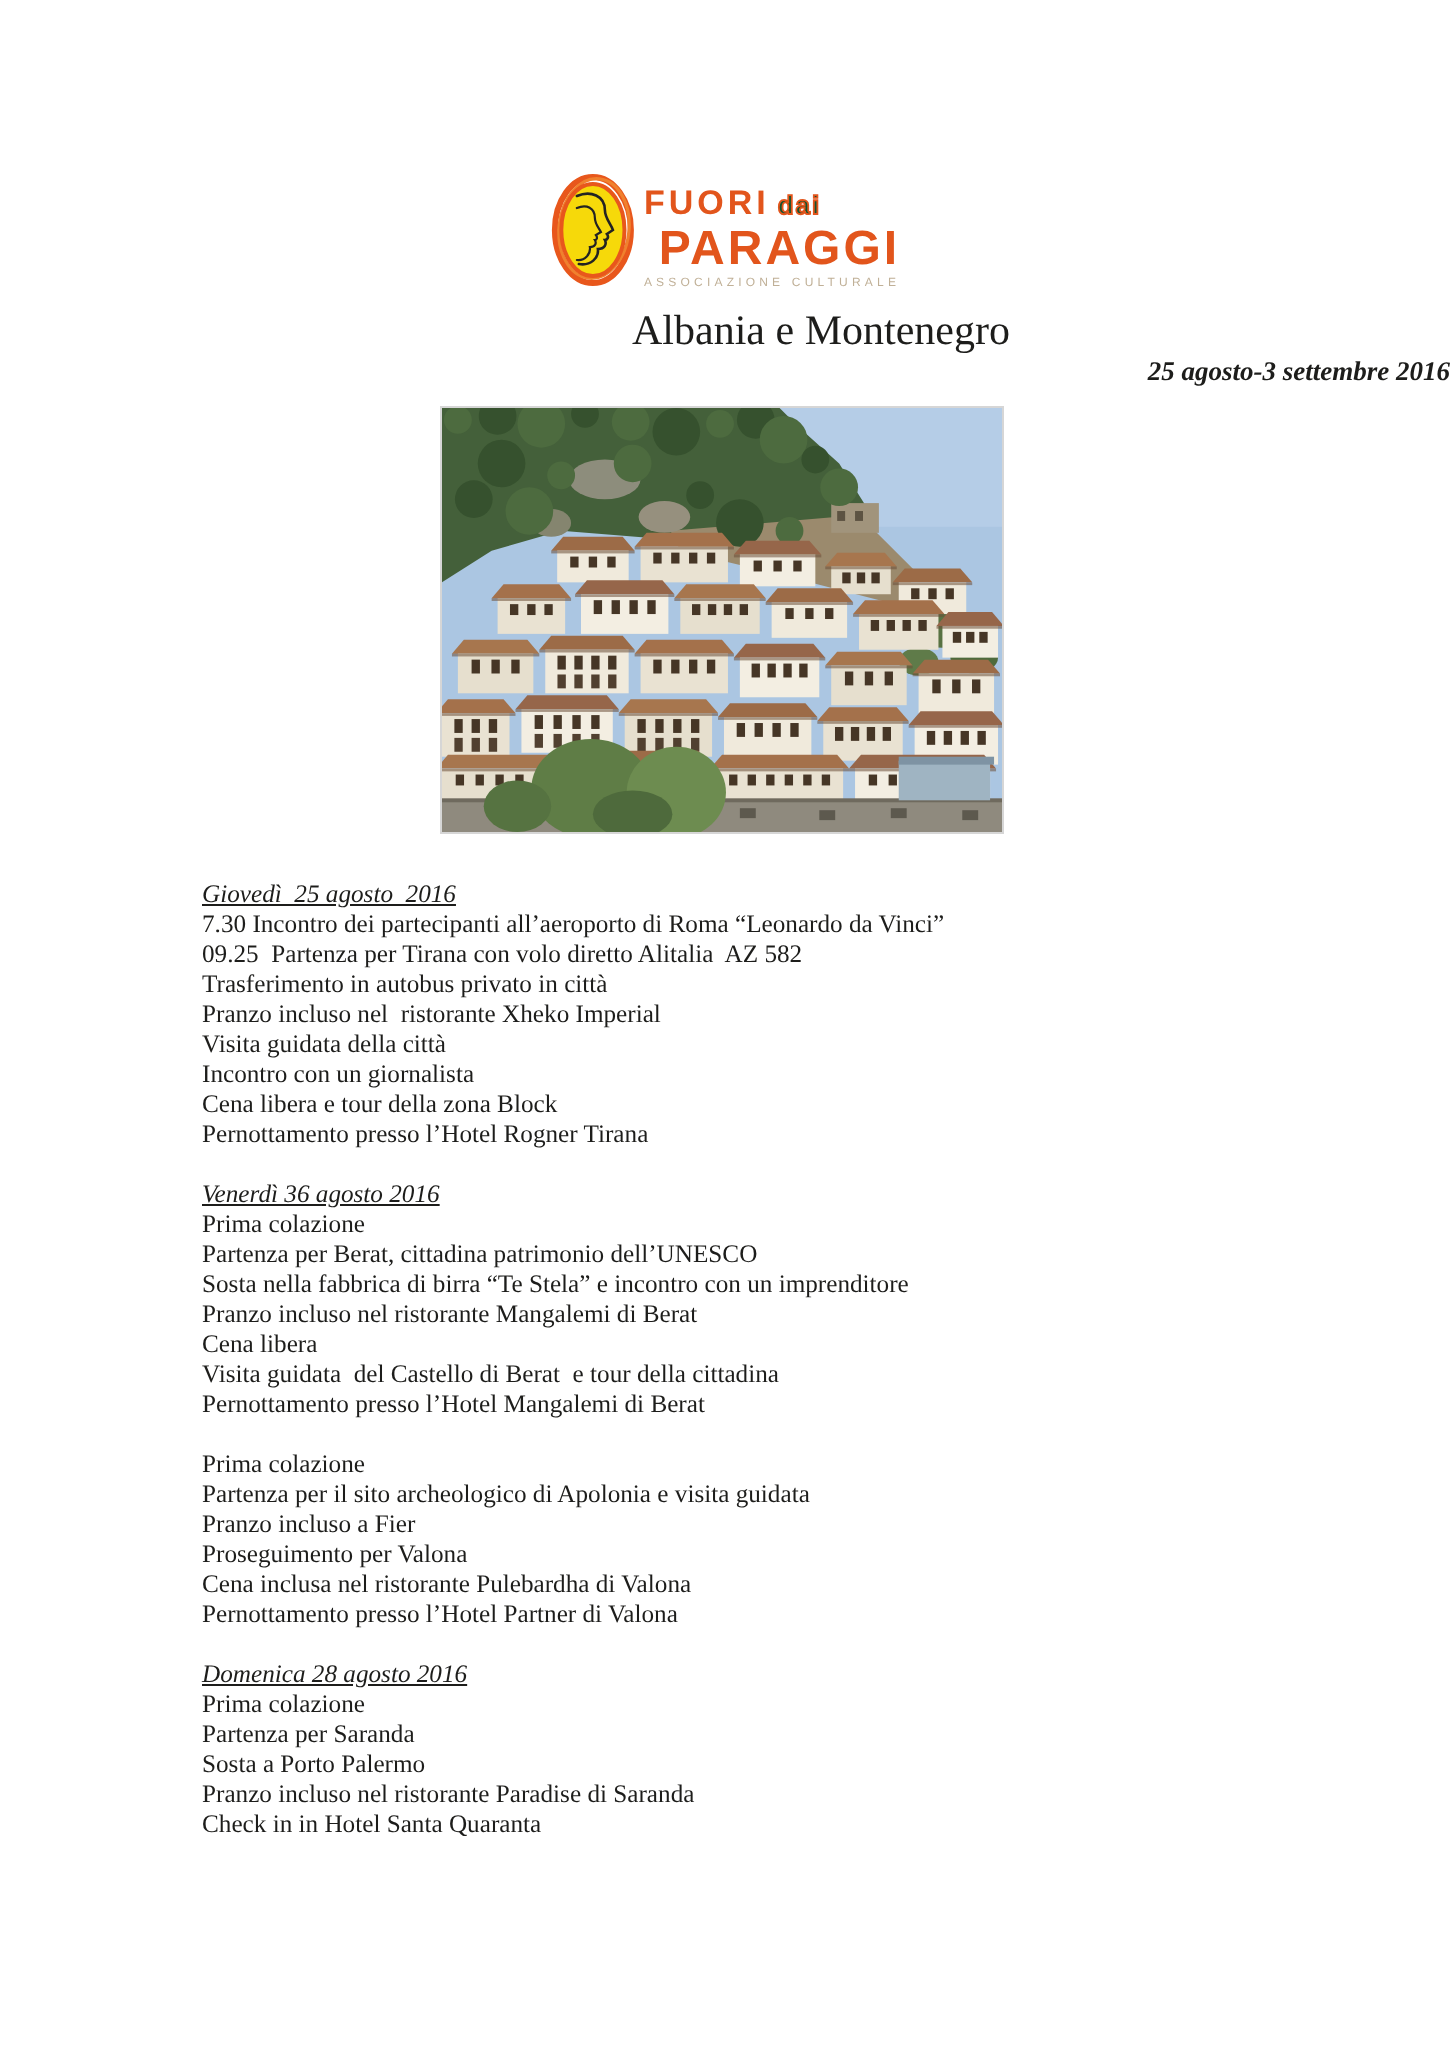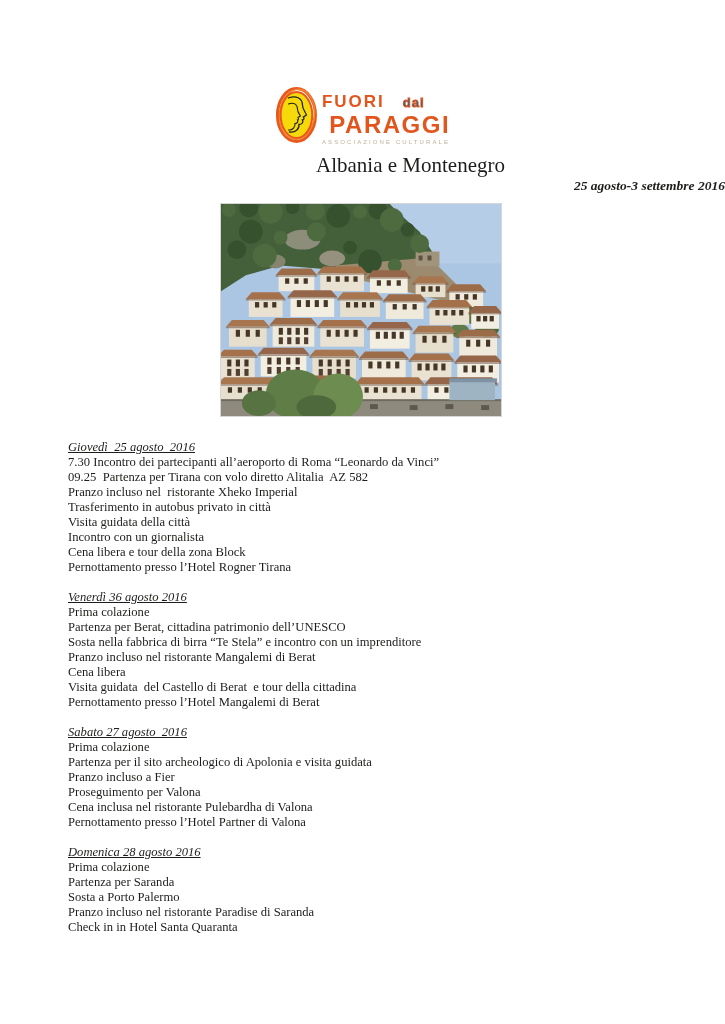--- a/index.html
+++ b/index.html
@@ -13,28 +13,28 @@
     color:#1d1d1b;
     overflow:hidden;
   }
   
   .logo-block {
     position:absolute; top:86px; left:50%; transform:translateX(-50%);
     display:flex; align-items:flex-start; gap:5px;
   }
   .logo-mark { width:42px; height:58px; }
   .logo-text { font-family:"Liberation Sans", sans-serif; padding-top:6px; }
-  .logo-line1 { display:flex; align-items:baseline; gap:18px; }
+  .logo-line1 { display:flex; align-items:baseline; gap:4px; }
   .logo-word-fuori {
     color:#e2551c; font-weight:bold; font-size:17px; letter-spacing:2px;
     font-family:"Liberation Sans", sans-serif;
   }
   .logo-word-dai {
     font-size:13px; font-weight:bold; letter-spacing:1px;
-    color:#0369a1; -webkit-text-stroke:0.9px #e2551c;
+    color:#14532d; -webkit-text-stroke:0.9px #e2551c;
   }
   .logo-word-paraggi {
     color:#e2551c; font-weight:bold; font-size:24px; letter-spacing:1.5px;
     line-height:1.05;
     text-align:right;
   }
   .logo-tagline {
     color:#c0b097; font-size:6px; letter-spacing:2.1px; margin-top:2px;
     white-space:nowrap;
   }
@@ -52,21 +52,21 @@
     position:absolute; left:220px; top:203px;
     width:282px; height:214px;
     border:1px solid #d6d6d6;
   }
   .photo svg { display:block; width:100%; height:100%; }
   
   .itinerary {
     position:absolute; left:68px; top:440px; width:600px;
     font-size:12.6px; line-height:15px;
   }
-  .day-section { margin-bottom:15px; }
+  .day-section { margin-bottom:15px;margin-left:33px; }
   .day-heading {
     font-style:italic; font-weight:normal; font-size:12.6px;
     text-decoration:underline; white-space:pre-wrap;
   }
   .line { white-space:pre-wrap; }
 </style>
 </head>
 <body>
 
 <div class="page">
@@ -355,22 +355,22 @@
       <ellipse cx="96" cy="205" rx="20" ry="12" fill="#4e6a3c"></ellipse>
     </svg>
   </figure>
 
   <main class="itinerary" id="itinerary">
     <section class="day-section">
       <h2 class="day-heading">Giovedì  25 agosto  2016</h2>
       <div class="day-lines">
           <p class="line">7.30 Incontro dei partecipanti all’aeroporto di Roma “Leonardo da Vinci”</p>
           <p class="line">09.25  Partenza per Tirana con volo diretto Alitalia  AZ 582</p>
+          <p class="line">Trasferimento in autobus privato in città</p>
           <p class="line">Pranzo incluso nel  ristorante Xheko Imperial</p>
-          <p class="line">Trasferimento in autobus privato in città</p>
           <p class="line">Visita guidata della città</p>
           <p class="line">Incontro con un giornalista</p>
           <p class="line">Cena libera e tour della zona Block</p>
           <p class="line">Pernottamento presso l’Hotel Rogner Tirana</p>
         </div>
     </section>
 
     <section class="day-section">
       <h2 class="day-heading">Venerdì 36 agosto 2016</h2>
       <div class="day-lines">
@@ -378,21 +378,20 @@
           <p class="line">Partenza per Berat, cittadina patrimonio dell’UNESCO</p>
           <p class="line">Sosta nella fabbrica di birra “Te Stela” e incontro con un imprenditore</p>
           <p class="line">Pranzo incluso nel ristorante Mangalemi di Berat</p>
           <p class="line">Cena libera</p>
           <p class="line">Visita guidata  del Castello di Berat  e tour della cittadina</p>
           <p class="line">Pernottamento presso l’Hotel Mangalemi di Berat</p>
         </div>
     </section>
 
     <section class="day-section">
-      <h2 class="day-heading">Sabato 27 agosto  2016</h2>
       <div class="day-lines">
           <p class="line">Prima colazione</p>
           <p class="line">Partenza per il sito archeologico di Apolonia e visita guidata</p>
           <p class="line">Pranzo incluso a Fier</p>
           <p class="line">Proseguimento per Valona</p>
           <p class="line">Cena inclusa nel ristorante Pulebardha di Valona</p>
           <p class="line">Pernottamento presso l’Hotel Partner di Valona</p>
         </div>
     </section>
 

